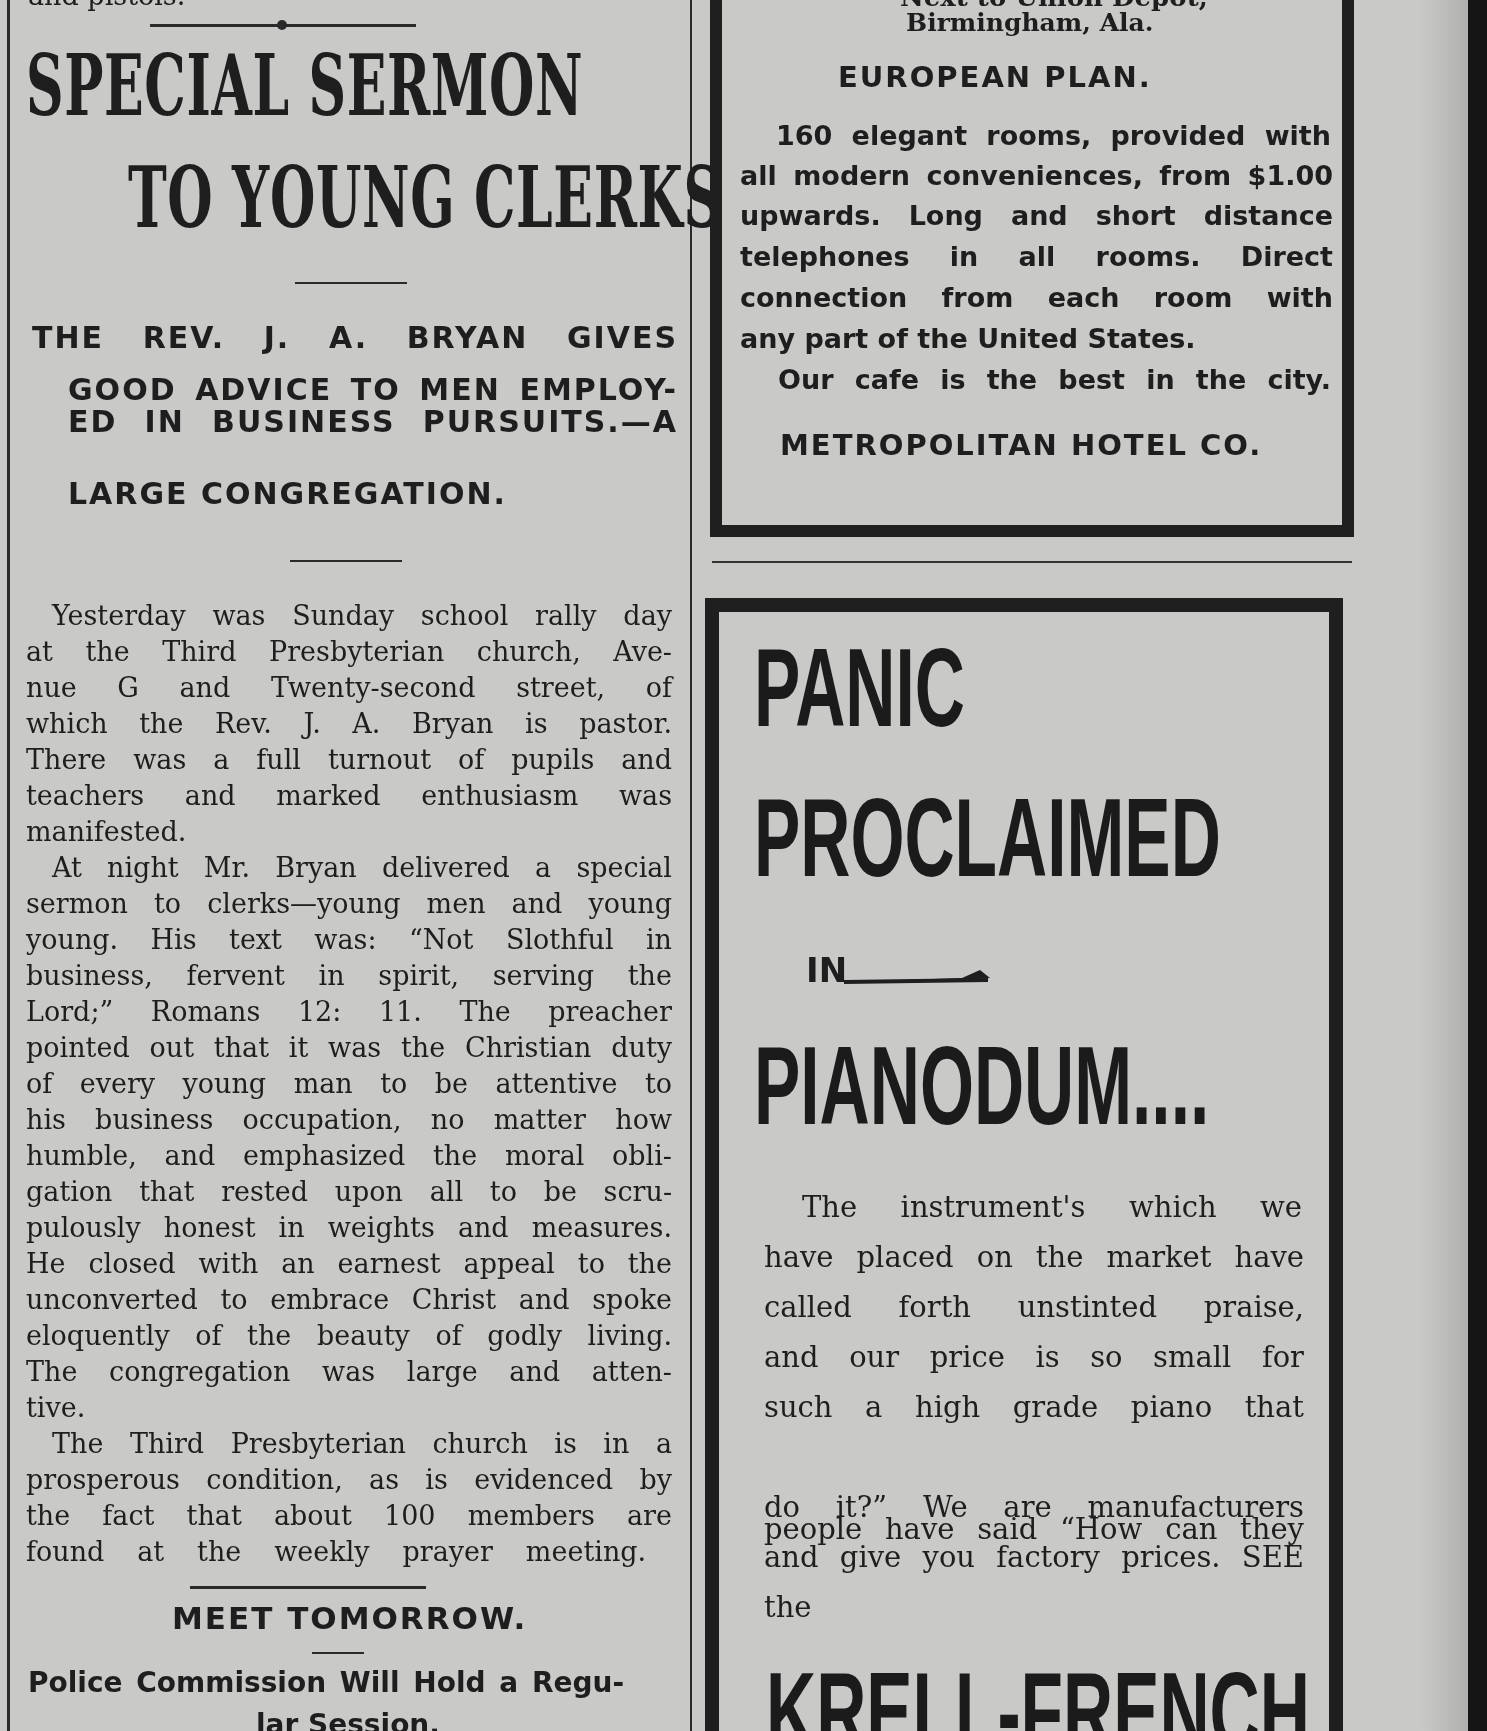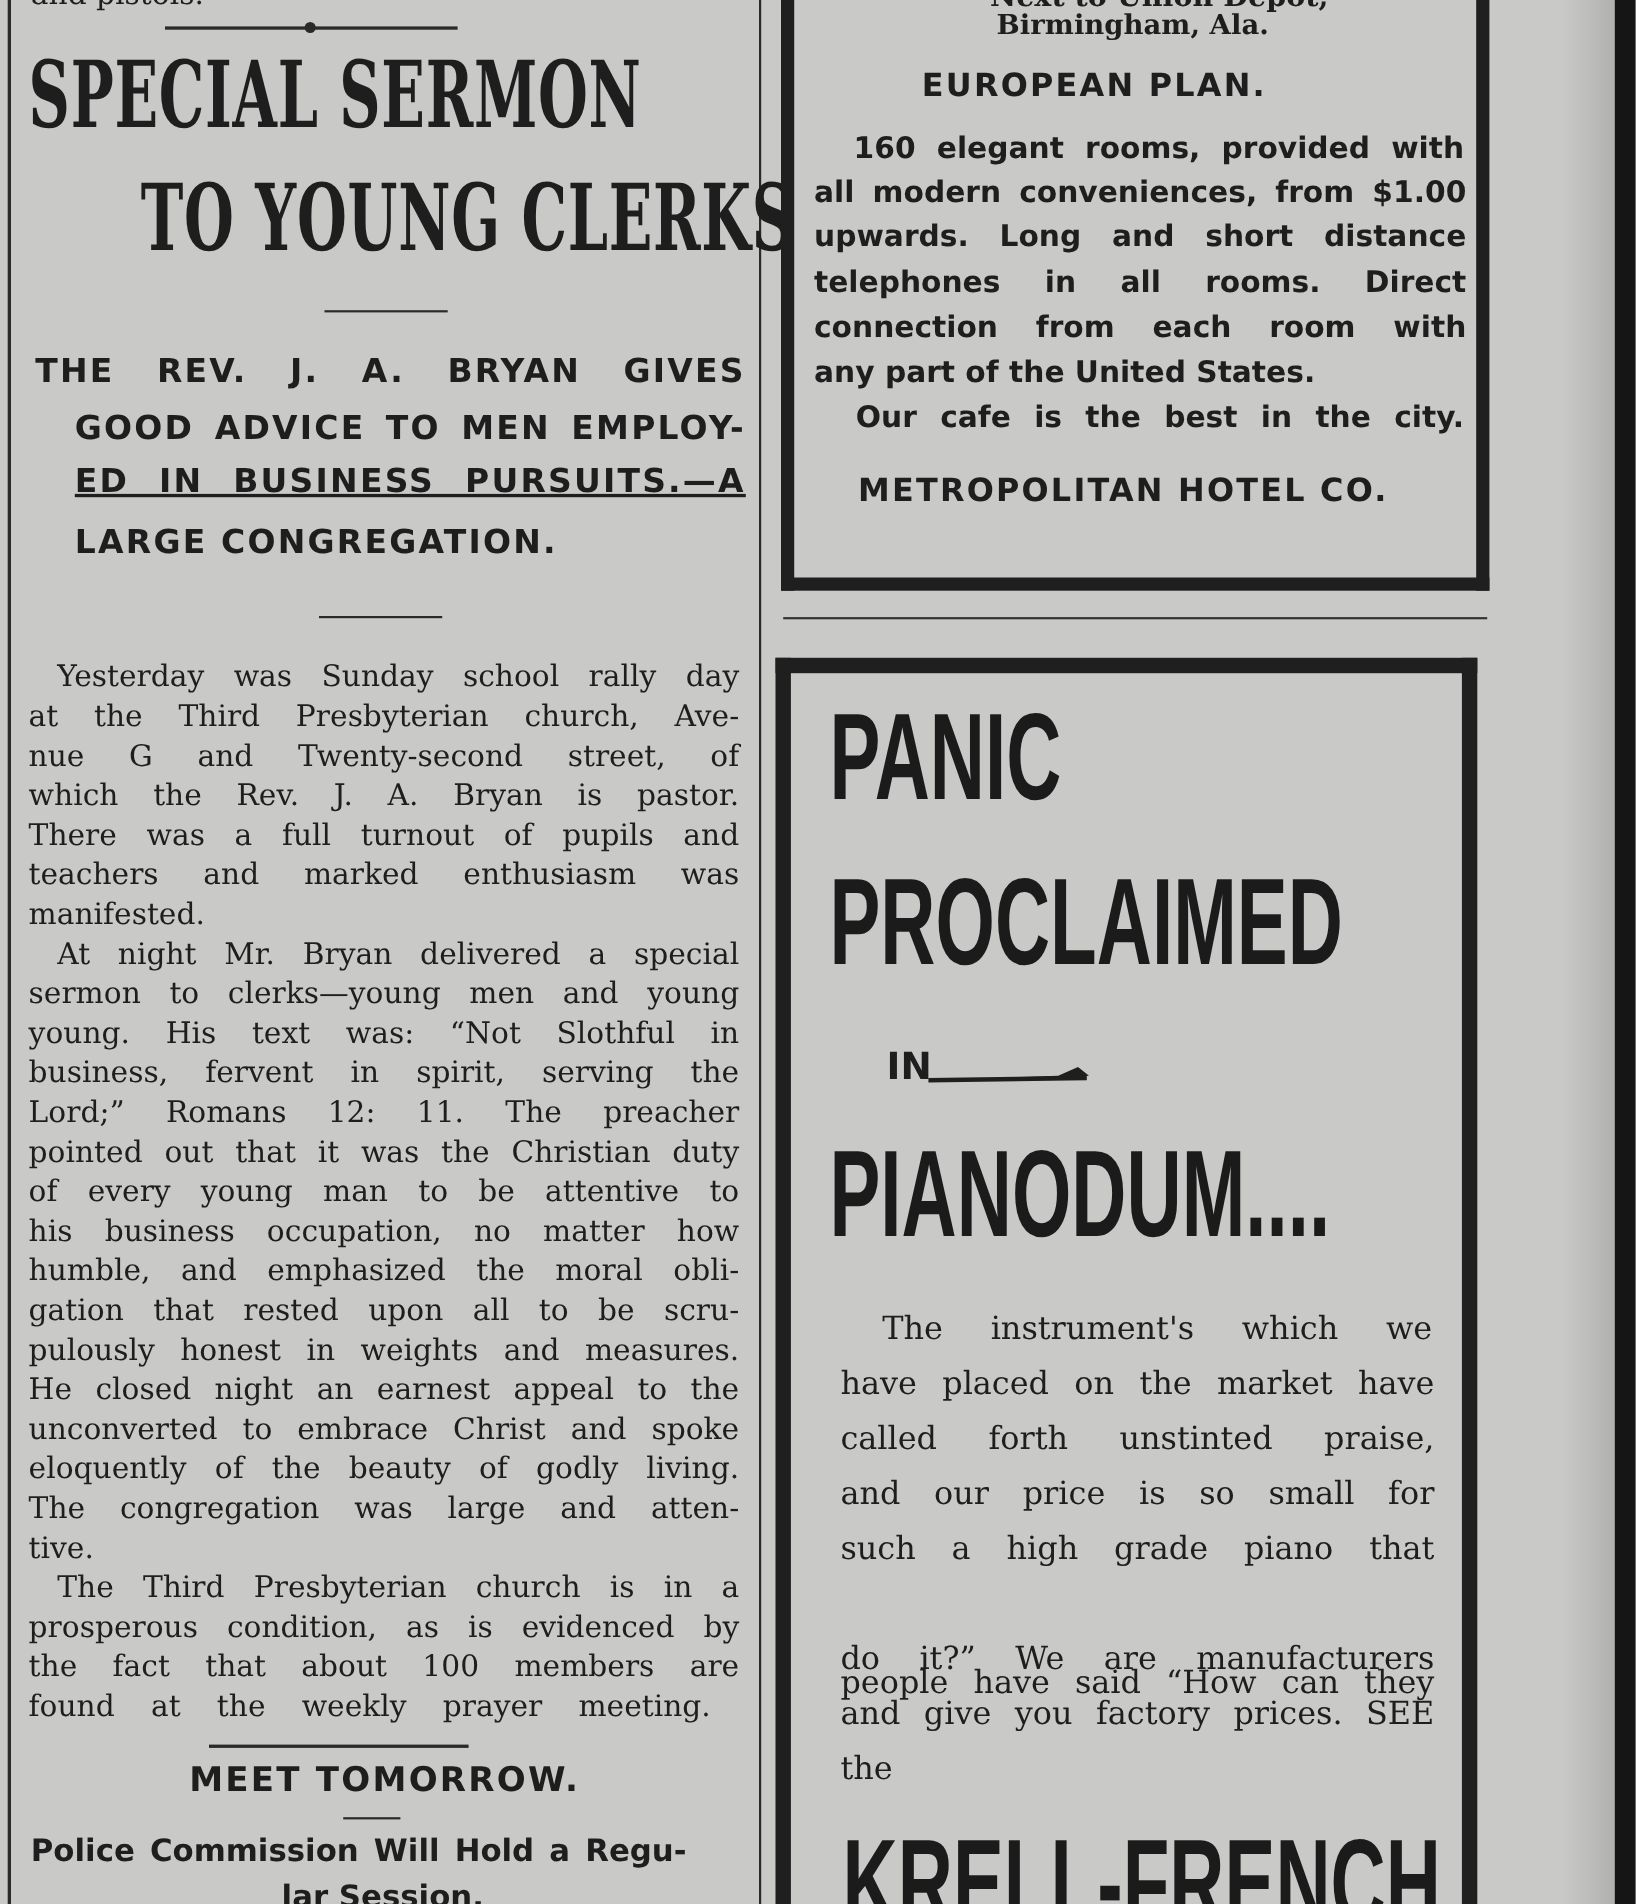--- a/index.html
+++ b/index.html
@@ -39,21 +39,21 @@
   <div class="headline-serif abs" style="left:128px;top:156px;font-size:84px;line-height:84px;transform:scaleX(0.62);">TO YOUNG CLERKS</div>
 
   <div class="abs" style="left:295px;top:282px;width:112px;height:2px;background:#2a2a2a;"></div>
 
   <div class="sub-line" style="left:32px;top:320px;width:646px;">
     <span style="word-spacing:18px;width:100%;text-align:justify;text-align-last:justify;">THE REV. J. A. BRYAN GIVES</span>
   </div>
   <div class="sub-line" style="left:68px;top:372px;width:610px;">
     <span style="width:100%;text-align:justify;text-align-last:justify;">GOOD ADVICE TO MEN EMPLOY-</span>
   </div>
-  <div class="sub-line" style="left:68px;top:420px;width:610px;text-decoration:underline;">
+  <div class="sub-line" style="left:68px;top:404px;width:610px;">
     <span style="width:100%;text-align:justify;text-align-last:justify;">ED IN BUSINESS PURSUITS.—A</span>
   </div>
   <div class="sub-line" style="left:68px;top:476px;">
     <span>LARGE CONGREGATION.</span>
   </div>
 
   <div class="abs" style="left:290px;top:560px;width:112px;height:2px;background:#2a2a2a;"></div>
 
   <div>
     <div class="body-line indent" style="top:598px;align-items:flex-end;">
@@ -104,21 +104,21 @@
     <div class="body-line" style="top:1138px;">
         <span class="just" style="width:100%">humble, and emphasized the moral obli-</span>
       </div>
     <div class="body-line" style="top:1174px;">
         <span class="just" style="width:100%">gation that rested upon all to be scru-</span>
       </div>
     <div class="body-line" style="top:1210px;">
         <span class="just" style="width:100%">pulously honest in weights and measures.</span>
       </div>
     <div class="body-line" style="top:1246px;">
-        <span class="just" style="width:100%">He closed night an earnest appeal to the</span>
+        <span class="just" style="width:100%">He closed with an earnest appeal to the</span>
       </div>
     <div class="body-line" style="top:1282px;">
         <span class="just" style="width:100%">unconverted to embrace Christ and spoke</span>
       </div>
     <div class="body-line" style="top:1318px;">
         <span class="just" style="width:100%">eloquently of the beauty of godly living.</span>
       </div>
     <div class="body-line" style="top:1354px;">
         <span class="just" style="width:100%">The congregation was large and atten-</span>
       </div>

